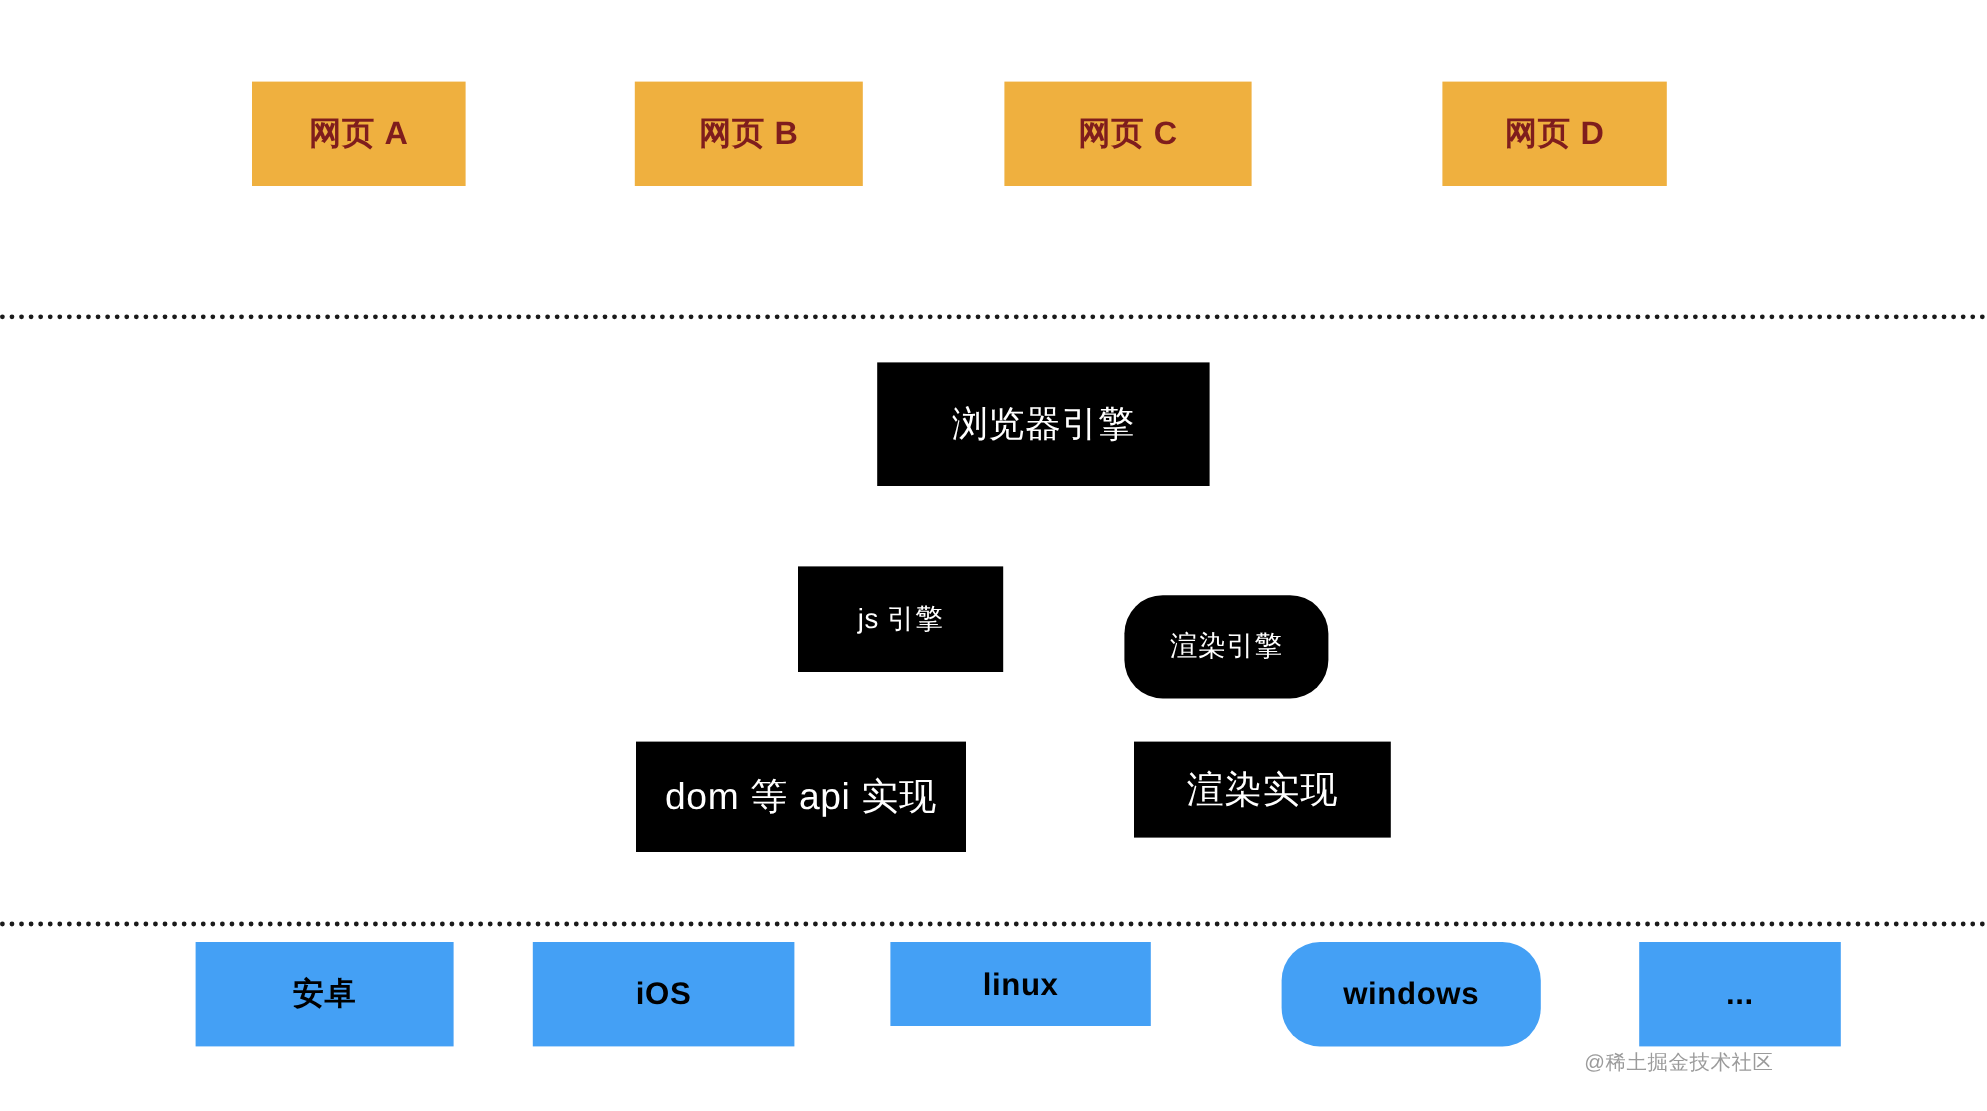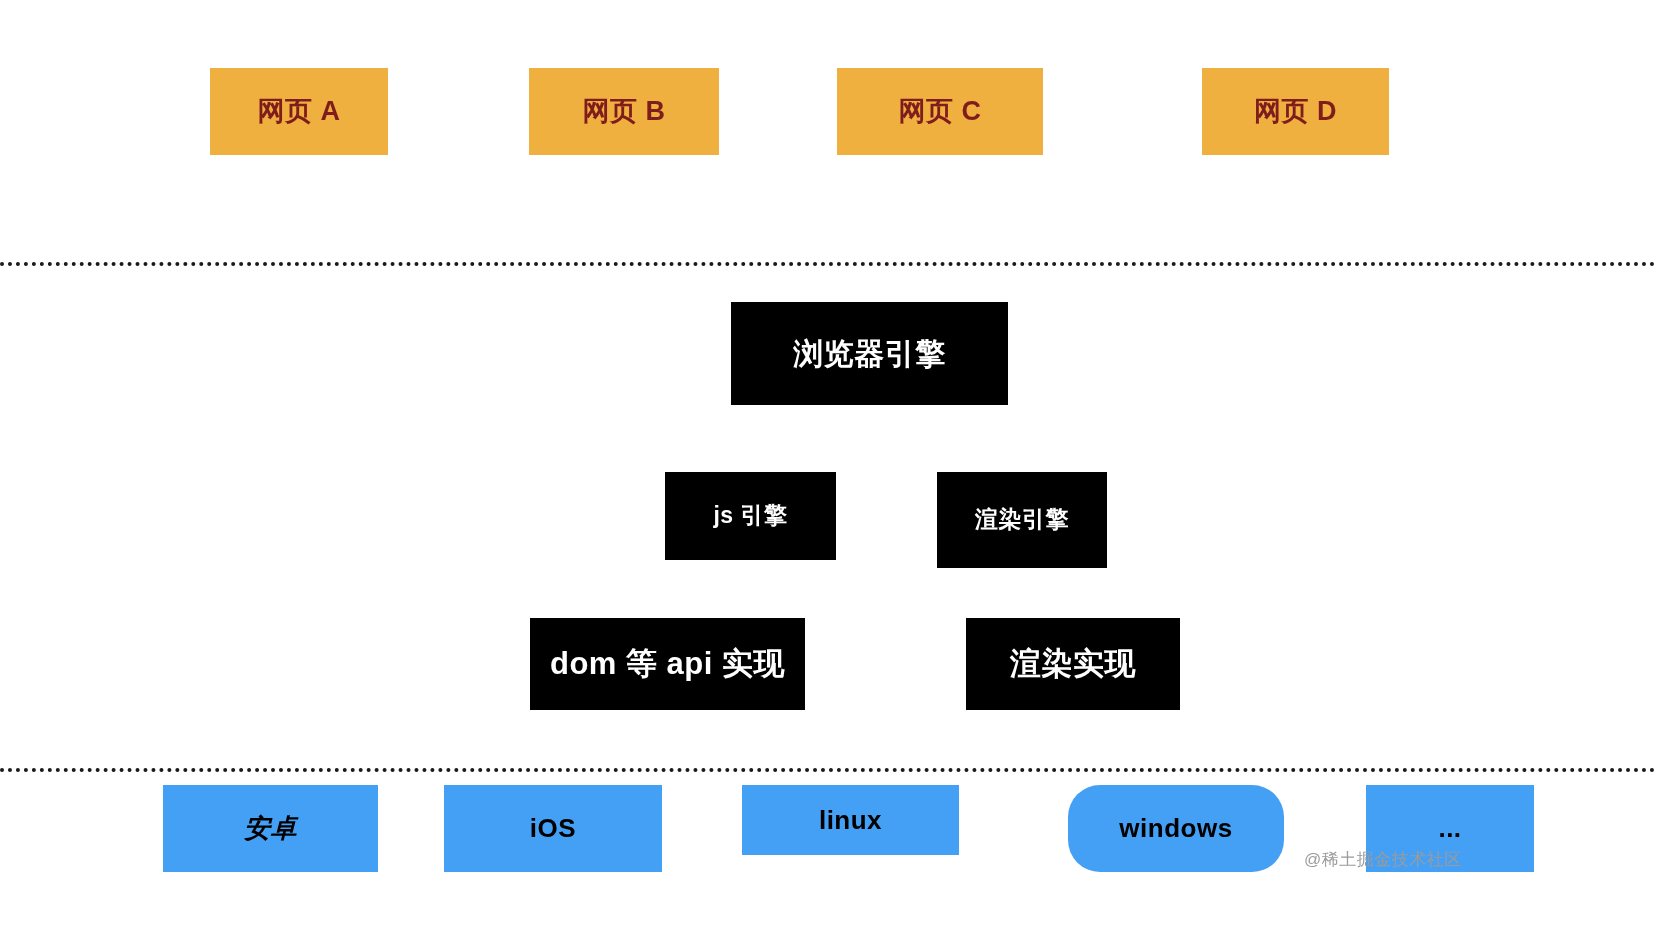--- a/index.html
+++ b/index.html
@@ -30,21 +30,21 @@
   .box-page {
     background: #EFB03F;
     color: #7f1d1d;
     font-size: 27px;
     font-weight: 700;
     letter-spacing: 0.5px;
   }
   .box-engine {
     background: #000000;
     color: #ffffff;
-    font-weight: 700;
+    font-weight: 400;
     letter-spacing: 0.5px;
   }
   .box-engine.lvl1 { font-size: 30px; }
   .box-engine.lvl2 { font-size: 23px; margin-left: 24px; }
   .box-engine.lvl3 { font-size: 31px; }
   .box-os {
     background: #44A0F5;
     color: #000000;
     font-size: 26px;
     font-weight: 700;
@@ -98,47 +98,47 @@
   <div class="divider" style="top: 262px;"></div>
 
   <div class="layer">
     <div class="box box-engine lvl1" style="left: 731px; top: 302px; width: 277px; height: 103px;">
       <span>浏览器引擎</span>
     </div>
 
     <div class="box box-engine lvl2" style="left: 641px; top: 472px; width: 171px; height: 88px;">
       <span>js 引擎</span>
     </div>
-    <div class="box box-engine lvl2" style="left: 913px; top: 472px; width: 170px; height: 96px;">
+    <div class="box box-engine lvl2" style="left: 913px; top: 496px; width: 170px; height: 86px; border-radius: 32px;">
       <span>渲染引擎</span>
     </div>
 
     <div class="box box-engine lvl3" style="left: 530px; top: 618px; width: 275px; height: 92px;">
       <span>dom 等 api 实现</span>
     </div>
-    <div class="box box-engine lvl3" style="left: 966px; top: 618px; width: 214px; height: 92px;">
+    <div class="box box-engine lvl3" style="left: 945px; top: 618px; width: 214px; height: 80px;">
       <span>渲染实现</span>
     </div>
   </div>
 
   <div class="divider" style="top: 768px;"></div>
 
   <div class="layer">
-    <div class="box box-os" style="left: 163px; top: 785px; width: 215px; height: 87px; font-style: italic;">
+    <div class="box box-os" style="left: 163px; top: 785px; width: 215px; height: 87px;">
       <span>安卓</span>
     </div>
     <div class="box box-os" style="left: 444px; top: 785px; width: 218px; height: 87px;">
       <span>iOS</span>
     </div>
     <div class="box box-os" style="left: 742px; top: 785px; width: 217px; height: 70px;">
       <span>linux</span>
     </div>
     <div class="box box-os" style="left: 1068px; top: 785px; width: 216px; height: 87px; border-radius: 32px;">
       <span>windows</span>
     </div>
     <div class="box box-os" style="left: 1366px; top: 785px; width: 168px; height: 87px;">
       <span>...</span>
     </div>
   </div>
 
-  <div class="watermark" style="left: 1288px; top: 848px; width: 190px; text-align: center;">@稀土掘金技术社区</div>
+  <div class="watermark" style="left: 1288px; top: 874px; width: 190px; text-align: right;">@稀土掘金技术社区</div>
 
 </div>
 
 </body></html>

